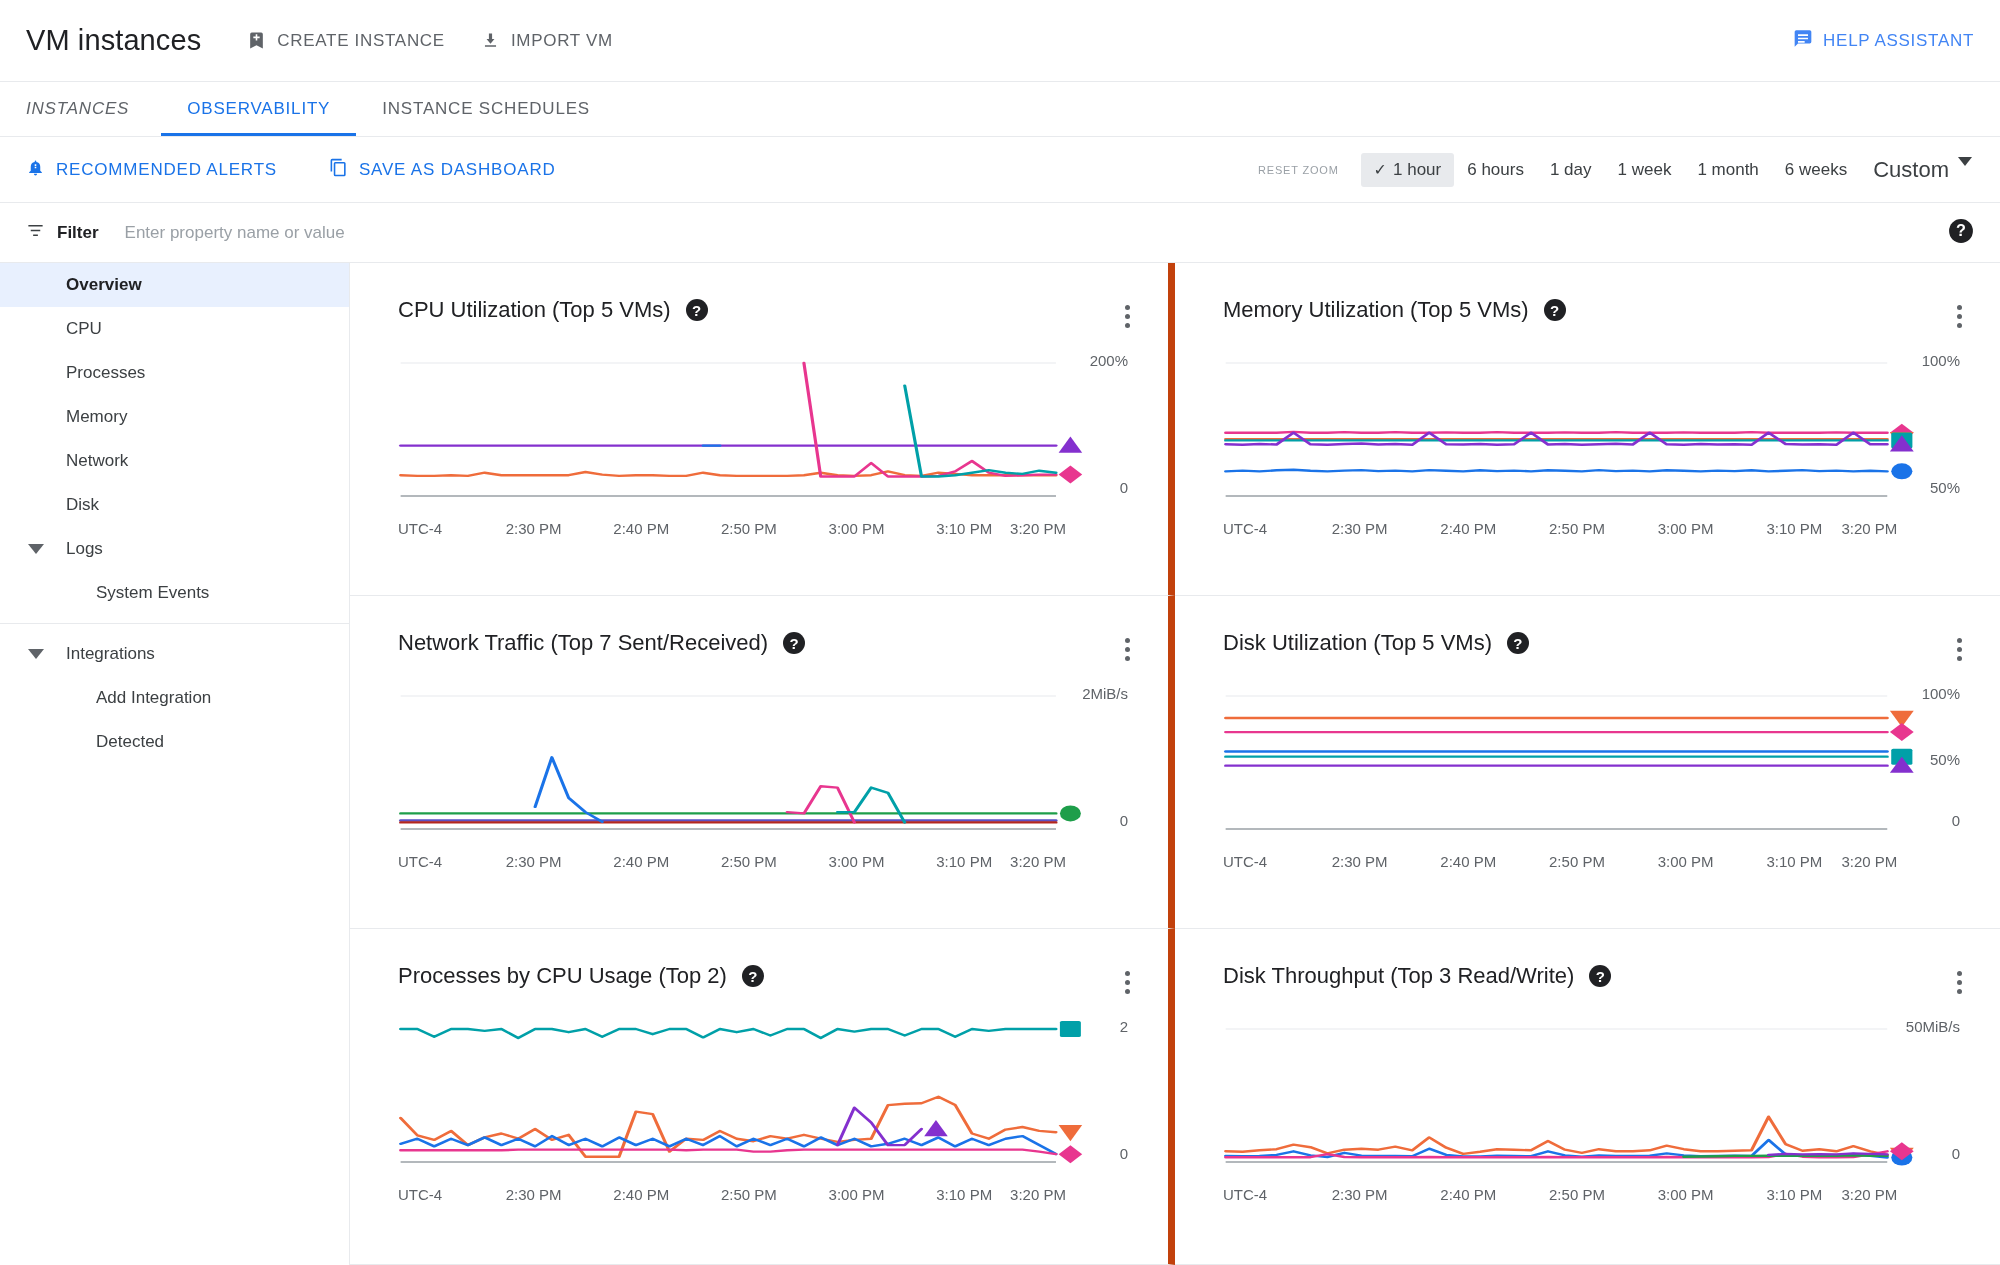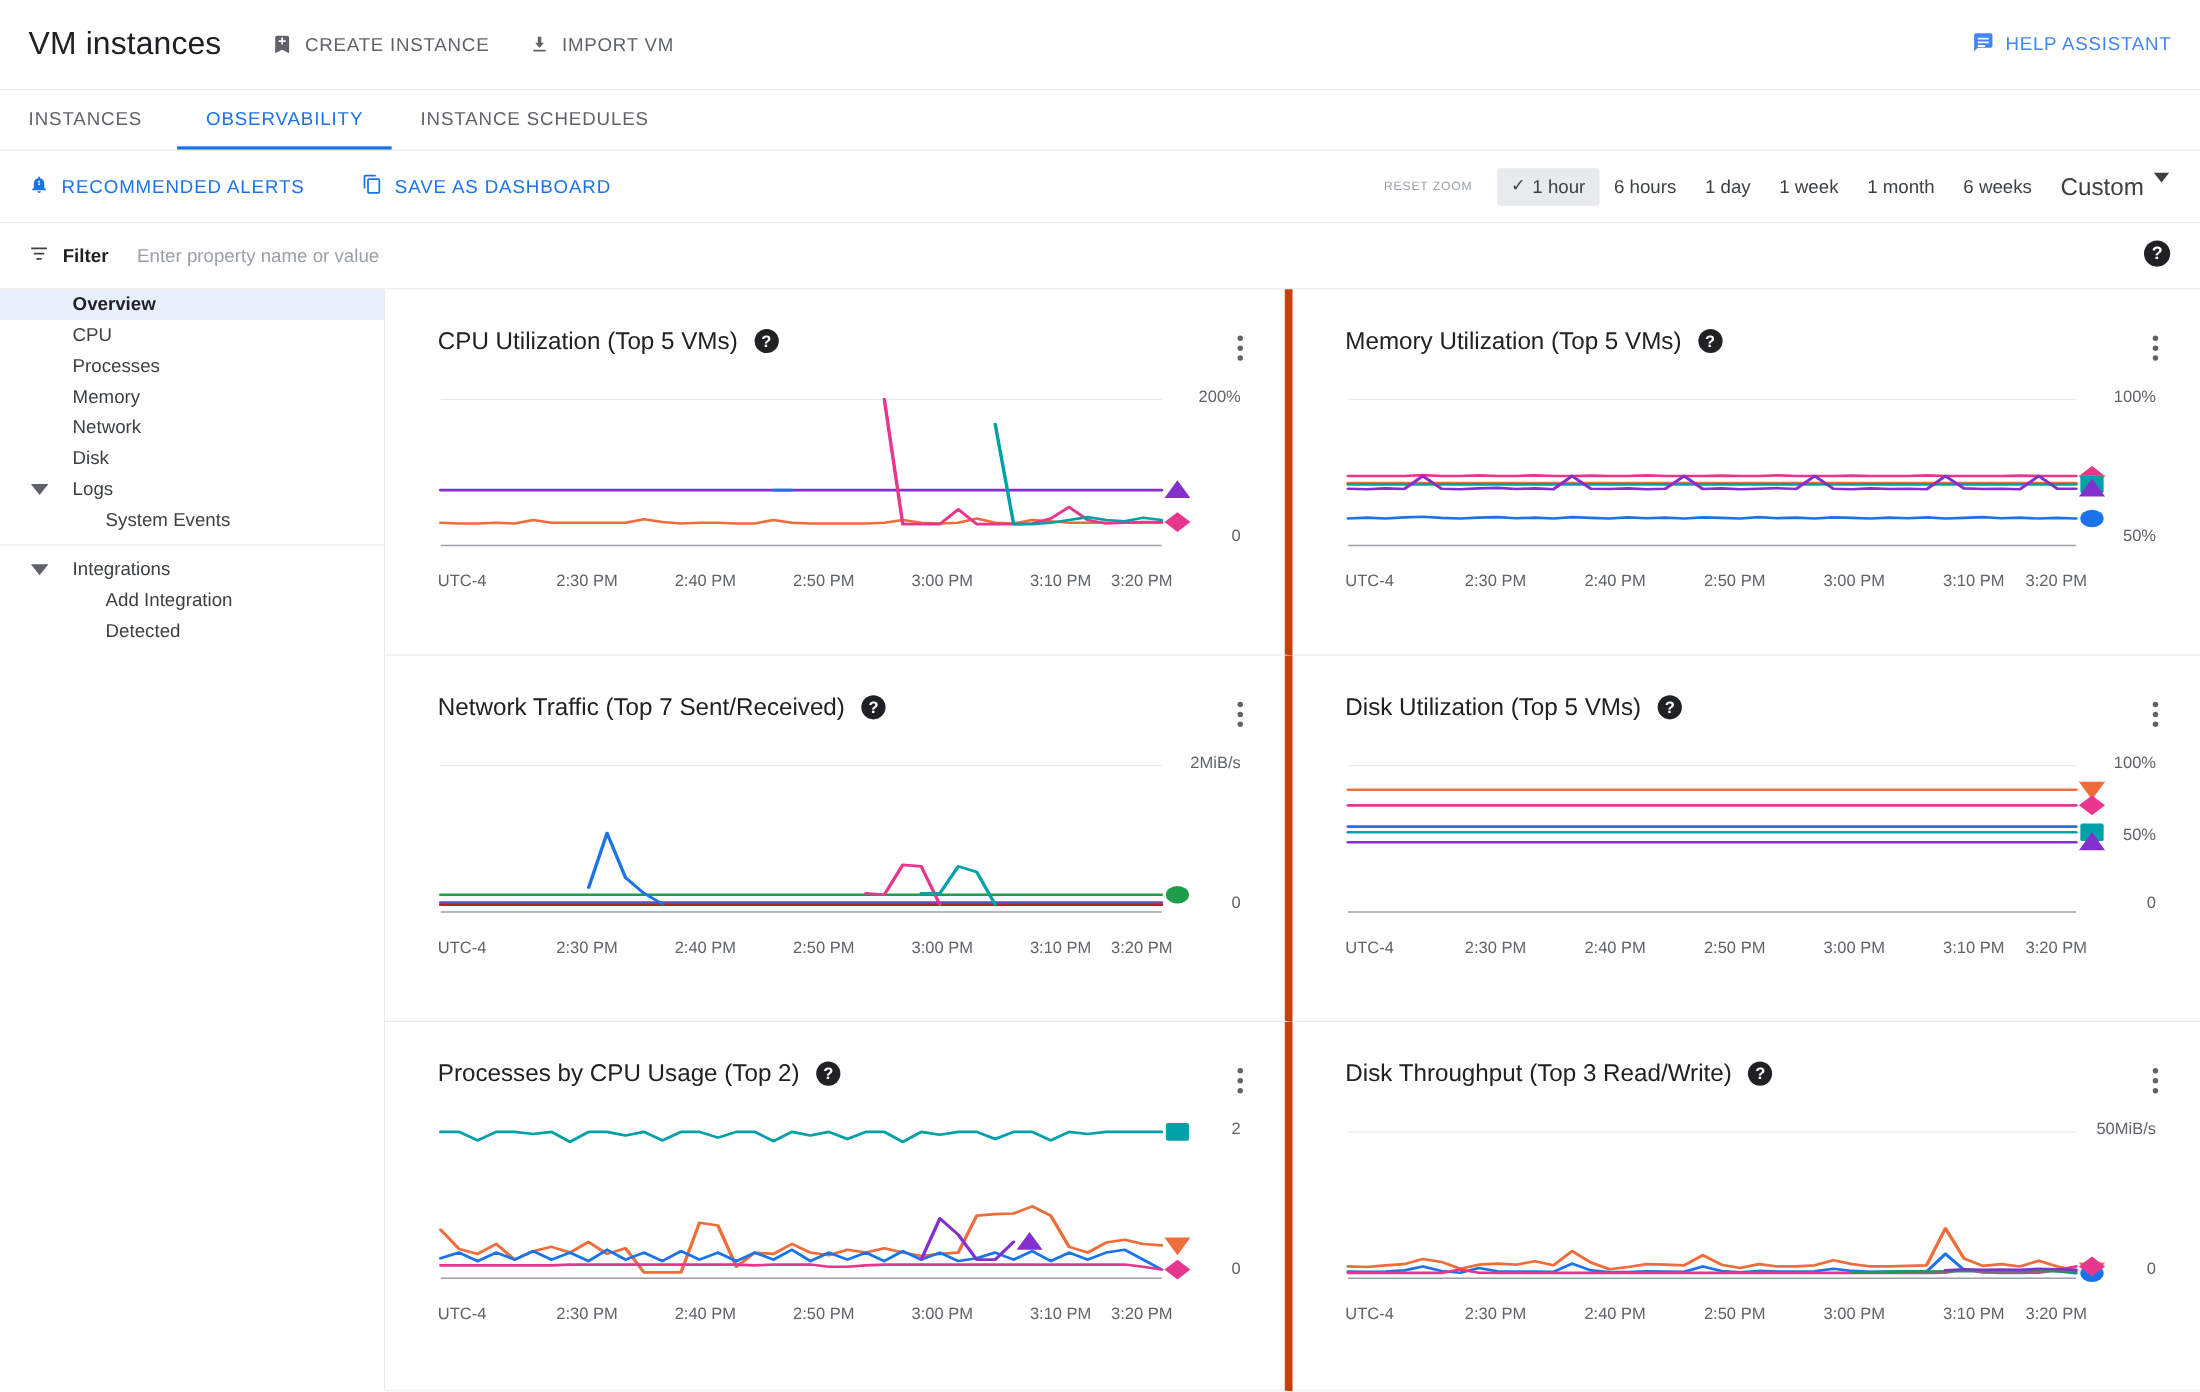--- a/index.html
+++ b/index.html
@@ -67,21 +67,21 @@
     display: flex;
     align-items: center;
     font-size: 17px;
     letter-spacing: .8px;
     color: #5f6368;
     padding: 0 26px;
     cursor: pointer;
     position: relative;
     white-space: nowrap;
   }
-  .tab:first-child { padding-left: 0; padding-right: 32px; }
+  .tab:first-child { padding-left: 0; padding-right: 32px; font-style: italic; }
   .tab.active { color: #1a73e8; }
   .tab.active::after {
     content: "";
     position: absolute;
     left: 0; right: 0; bottom: 0;
     height: 3px;
     background: #1a73e8;
   }
 
   
@@ -180,21 +180,21 @@
   
   .body-split { display: flex; height: 1002px; }
 
   .sidebar {
     width: 350px;
     flex: 0 0 350px;
     border-right: 1px solid #e8eaed;
     padding-top: 0;
   }
   .nav-item {
-    height: 28px;
+    height: 44px;
     display: flex;
     align-items: center;
     font-size: 17px;
     color: #3c4043;
     padding-left: 66px;
     cursor: pointer;
     position: relative;
   }
   .nav-item.active {
     background: #e8f0fe;

